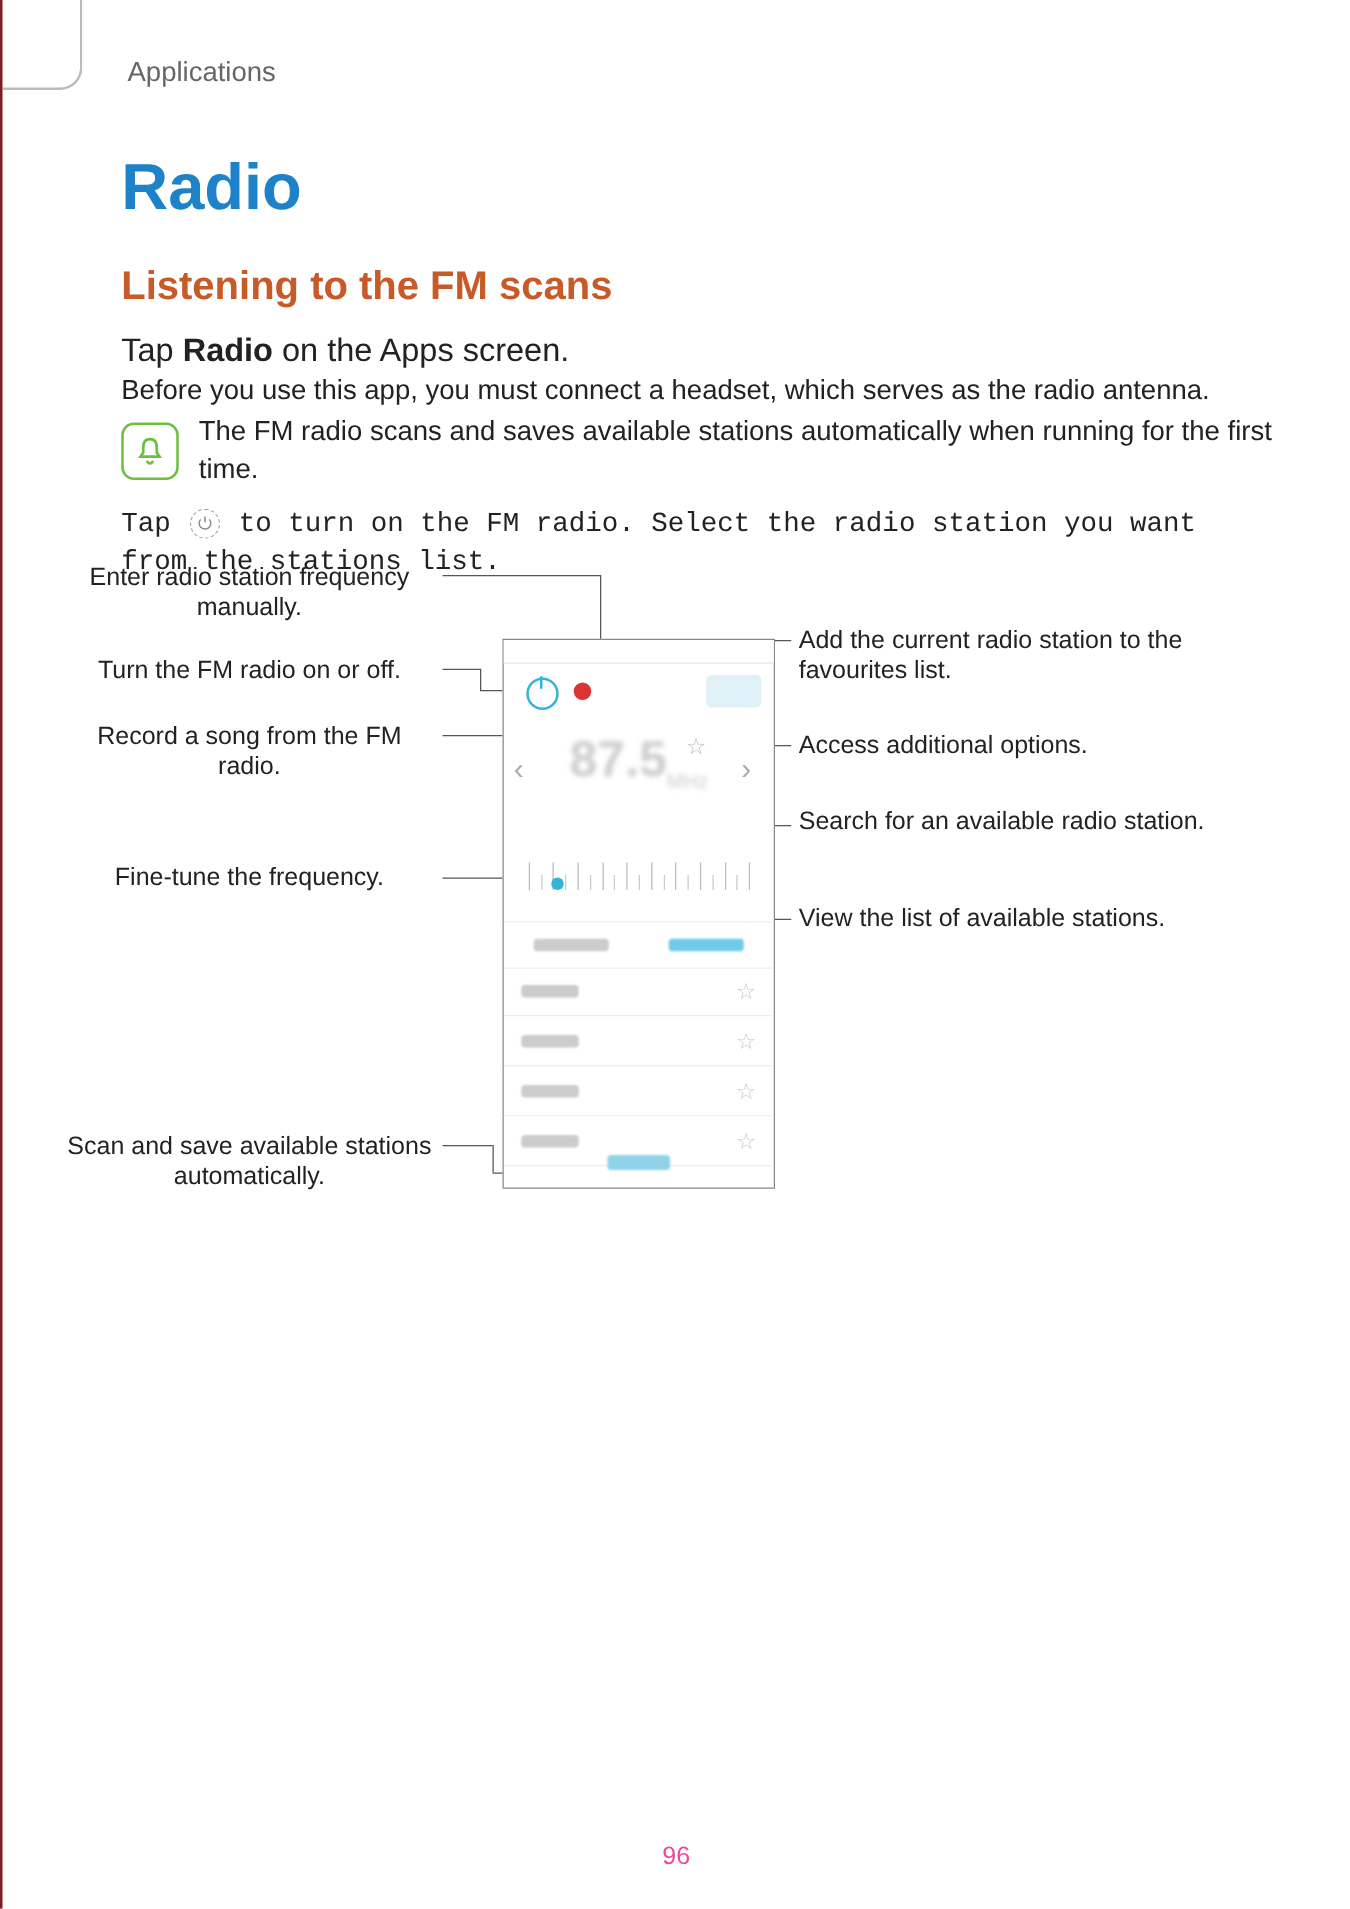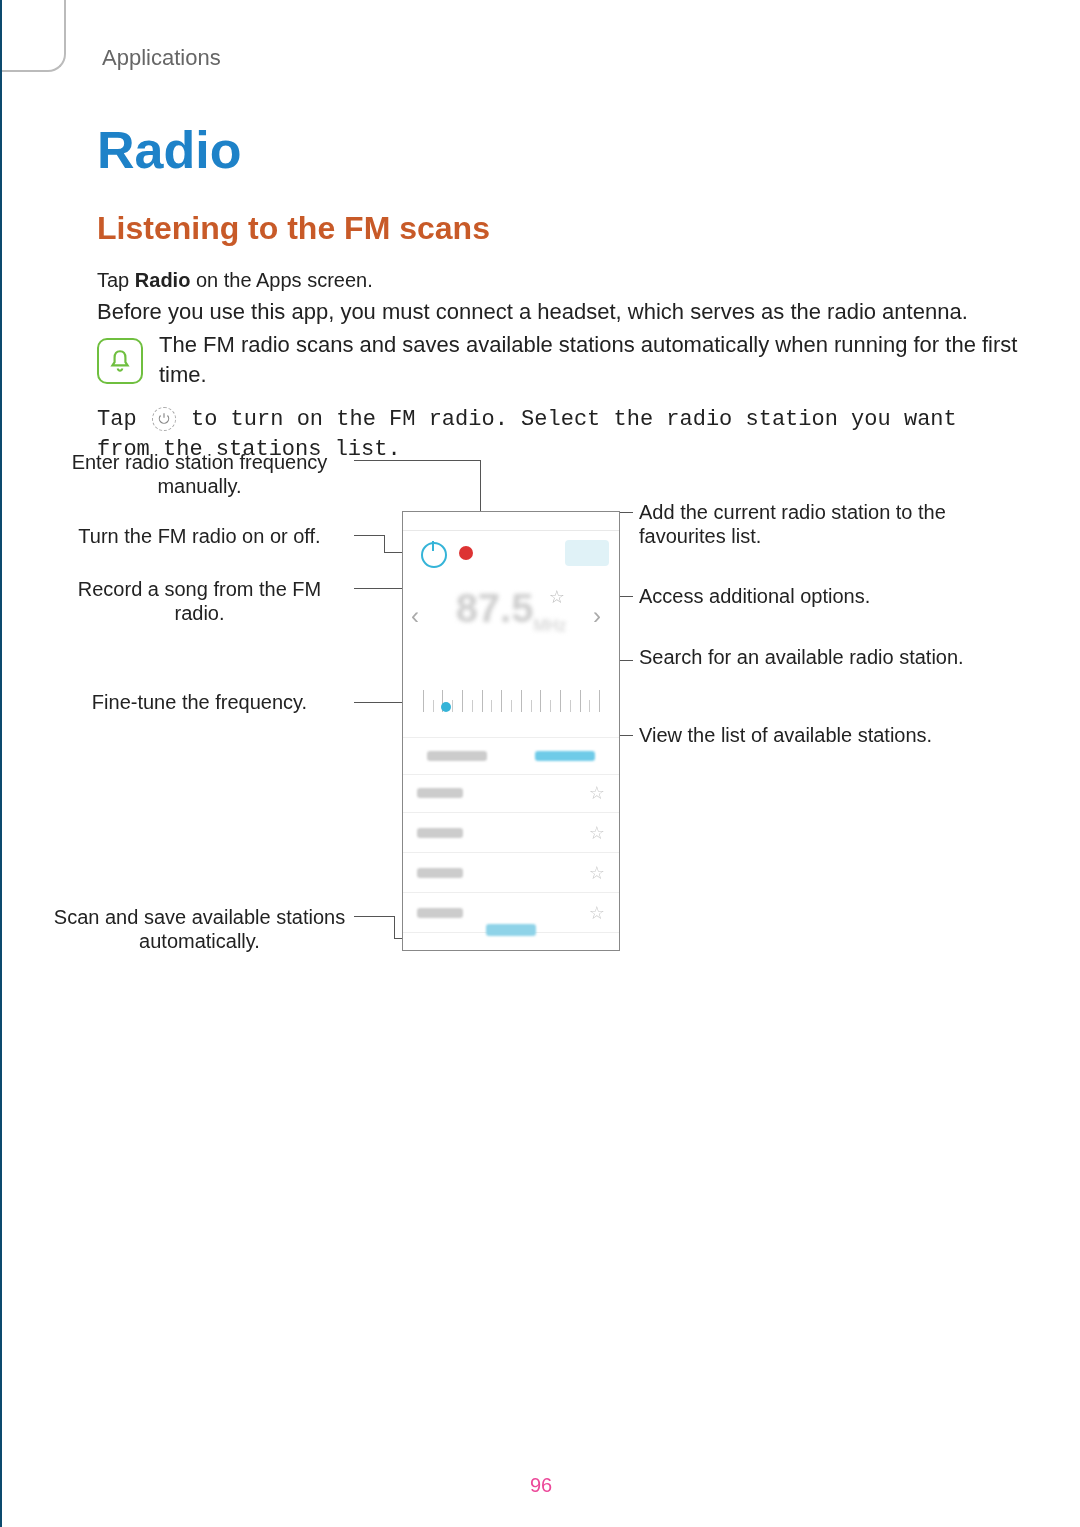--- a/index.html
+++ b/index.html
@@ -9,21 +9,21 @@
     font-family: Arial, Helvetica, sans-serif;
     color: #222;
     width: 1080px;
   }
   .page {
     position: relative;
     width: 1080px;
     height: 1527px;
     box-sizing: border-box;
     padding: 0;
-    border-left: 2px solid #0c4a6e;
+    border-left: 2px solid #7f1d1d;
   }
   .left-tab {
     position: absolute;
     left: 0;
     top: 0;
     width: 62px;
     height: 70px;
     border-right: 2px solid #bbb;
     border-bottom: 2px solid #bbb;
     border-bottom-right-radius: 18px;
@@ -49,21 +49,21 @@
     left: 95px;
     font-size: 32px;
     font-weight: bold;
     color: #c85a28;
   }
   .p1 {
     position: absolute;
     top: 265px;
     left: 95px;
     right: 60px;
-    font-size: 20px;
+    font-size: 26px;
     line-height: 30px;
   }
   .p2 {
     position: absolute;
     top: 297px;
     left: 95px;
     right: 60px;
     font-size: 22px;
     line-height: 30px;
   }

